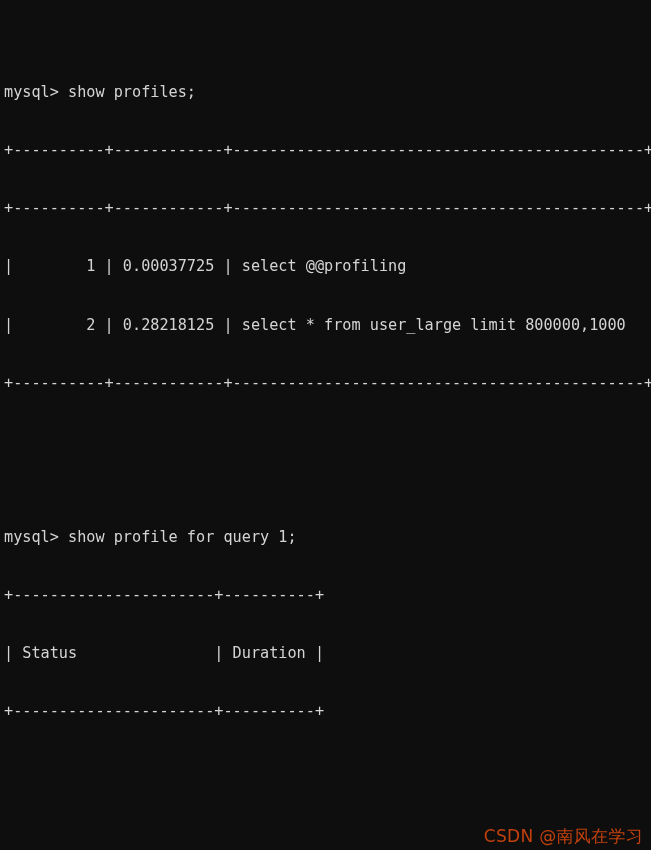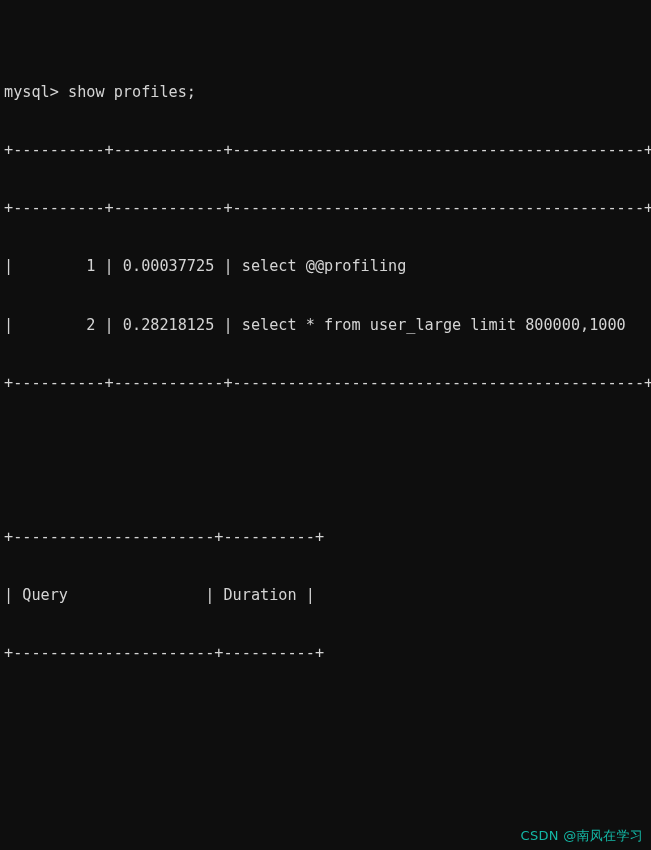--- a/index.html
+++ b/index.html
@@ -33,45 +33,46 @@
   }
   .line {
     height: 19.35px;
     white-space: pre;
     font-family: "DejaVu Sans Mono", "Liberation Mono", monospace;
   }
   .watermark {
     position: absolute;
     right: 8px;
     bottom: 6px;
-    color: #14b8a6;
+    color: #c2410c;
     font-family: "DejaVu Sans", "Liberation Sans", sans-serif;
-    font-size: 13px;
+    font-size: 17px;
     line-height: 16px;
     letter-spacing: 0.3px;
     white-space: pre;
   }
 </style>
 </head>
 <body>
 
 <div id="terminal">
 
   
   <div class="line">mysql&gt; show profiles;</div>
   <div class="line">+----------+------------+---------------------------------------------+</div>
   <div class="line">+----------+------------+---------------------------------------------+</div>
   <div class="line">|        1 | 0.00037725 | select @@profiling                           |</div>
   <div class="line">|        2 | 0.28218125 | select * from user_large limit 800000,1000   |</div>
   <div class="line">+----------+------------+---------------------------------------------+</div>
   <div class="line"> </div>
 
   
+  <div class="line">mysql&gt; show profile for query 1;</div>
   <div class="line">+----------------------+----------+</div>
-  <div class="line">| Query               | Duration |</div>
+  <div class="line">| Status               | Duration |</div>
   <div class="line">+----------------------+----------+</div>
   
   
   
   
   
   
   
   
   

